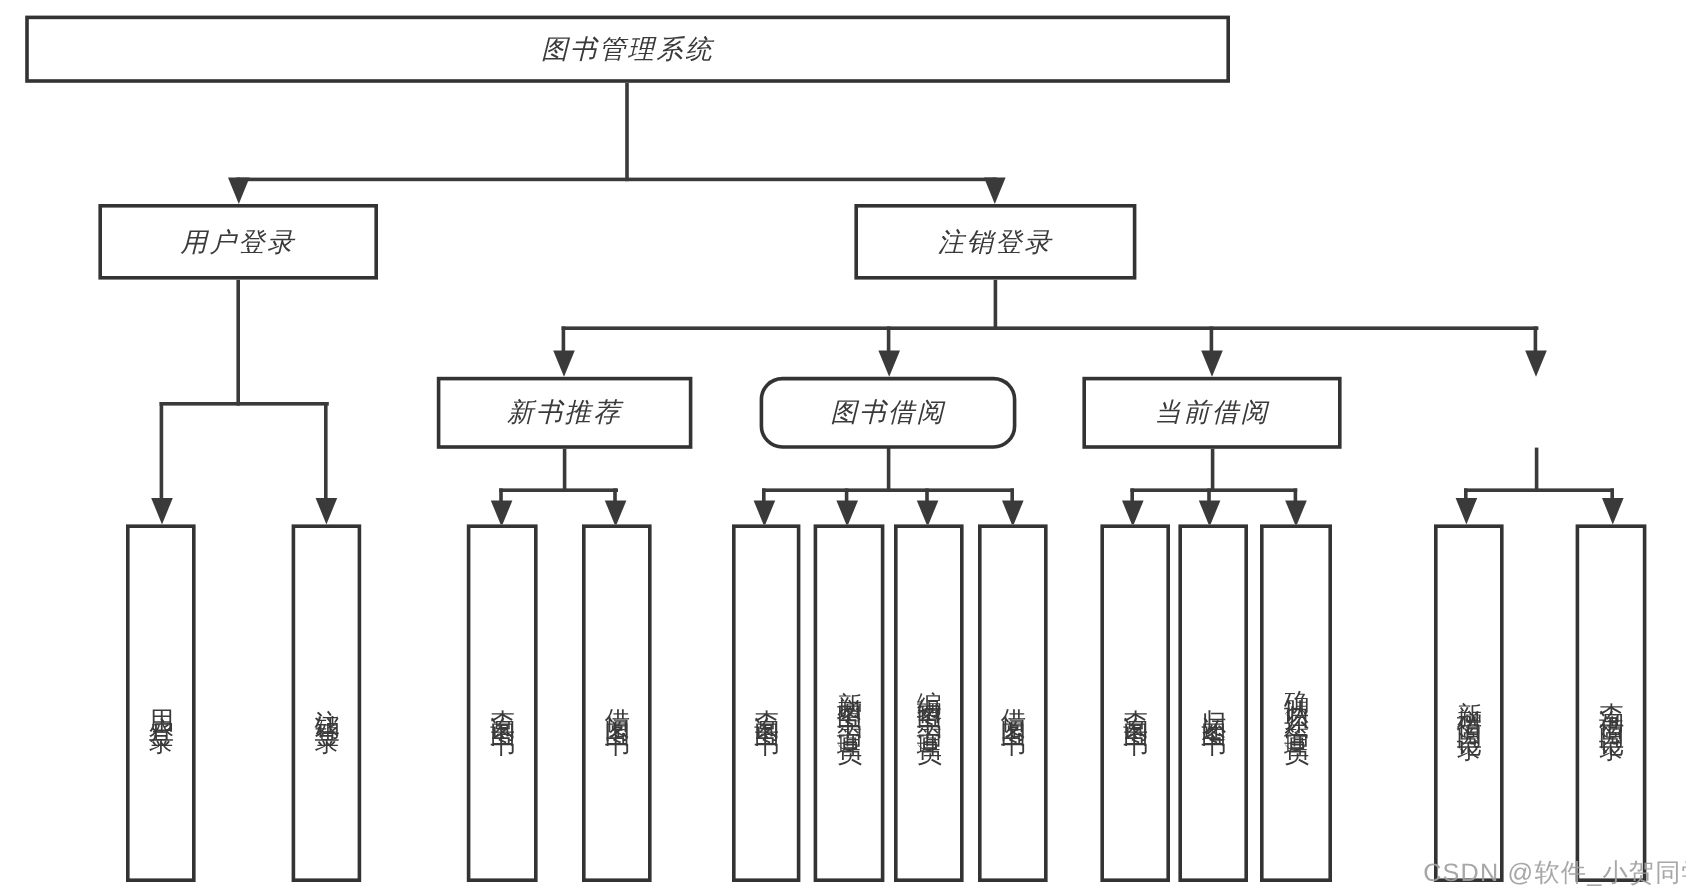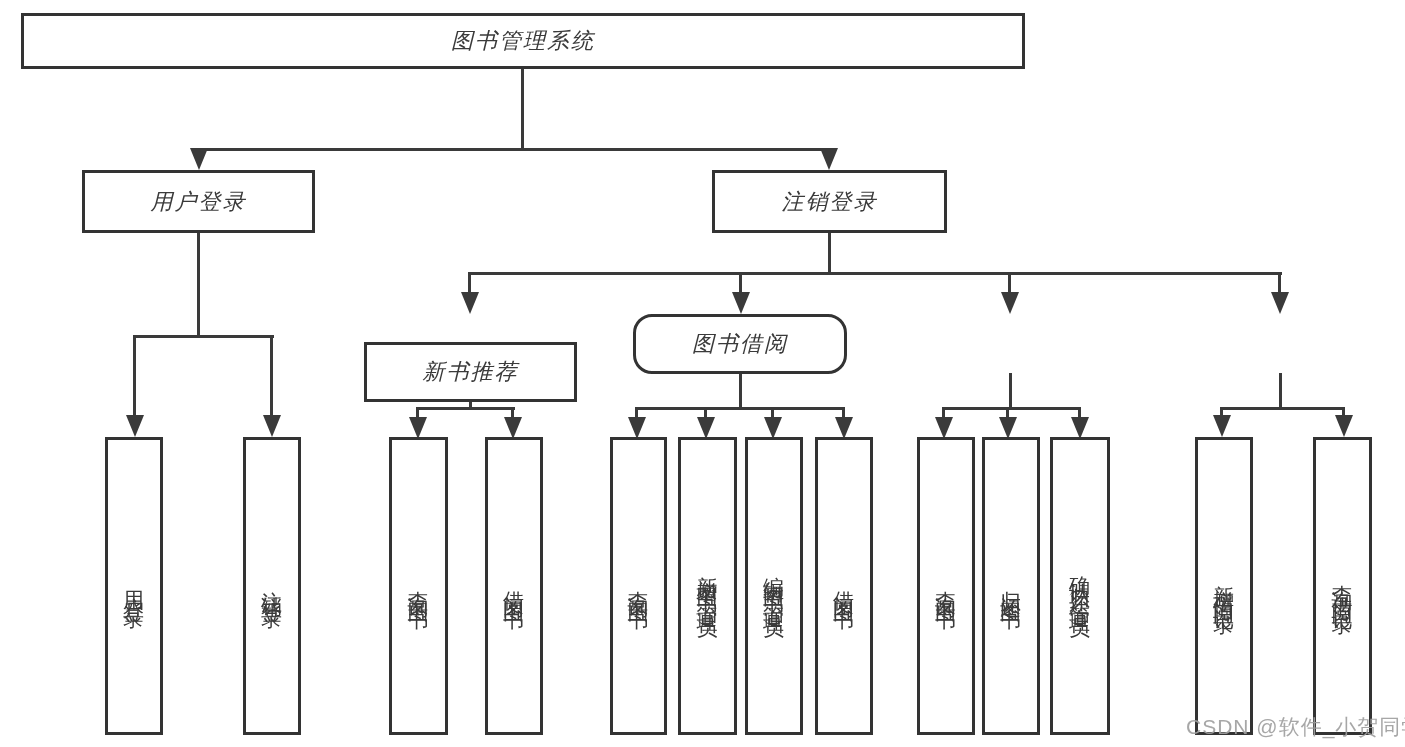--- a/index.html
+++ b/index.html
@@ -13,21 +13,21 @@
   }
   .box.h span{font-size:22px;letter-spacing:2px;white-space:nowrap;color:#3a3a3a;font-style:italic;}
   .box.v span{
     writing-mode:vertical-rl;text-orientation:mixed;font-size:21px;letter-spacing:6px;
     line-height:1;color:#3a3a3a;
   }
   
   .n-root{left:21px;top:13px;width:1004px;height:56px;}
   .n-user-login{left:82px;top:170px;width:233px;height:63px;}
   .n-book-mgmt{left:712px;top:170px;width:235px;height:63px;}
-  .n-new-book-rec{left:364px;top:314px;width:213px;height:60px;margin-top:28px;}
+  .n-new-book-rec{left:364px;top:314px;width:213px;height:60px;}
   .n-book-borrow{left:633px;top:314px;width:214px;height:60px;border-radius:19px;}
   .n-current-borrow{left:902px;top:314px;width:216px;height:60px;}
   .n-borrow-record{left:1173px;top:314px;width:213px;height:60px;}
   .leaf{top:437px;height:298px;}
   .n-login{left:105px;width:58px;}
   .n-logout{left:243px;width:58px;}
   .n-rec-query{left:389px;width:59px;}
   .n-rec-borrow{left:485px;width:58px;}
   .n-bb-query{left:610px;width:57px;}
   .n-bb-add{left:678px;width:59px;}
@@ -122,20 +122,23 @@
   <div class="box h n-book-mgmt">
     <span>注销登录</span>
   </div>
 
   <div class="box h n-new-book-rec">
     <span>新书推荐</span>
   </div>
   <div class="box h n-book-borrow">
     <span>图书借阅</span>
   </div>
+  <div class="box h n-current-borrow">
+    <span>当前借阅</span>
+  </div>
 
   <div class="box v leaf n-login">
     <span>用户登录</span>
   </div>
   <div class="box v leaf n-logout">
     <span>注销登录</span>
   </div>
   <div class="box v leaf n-rec-query">
     <span>查询图书</span>
   </div>

